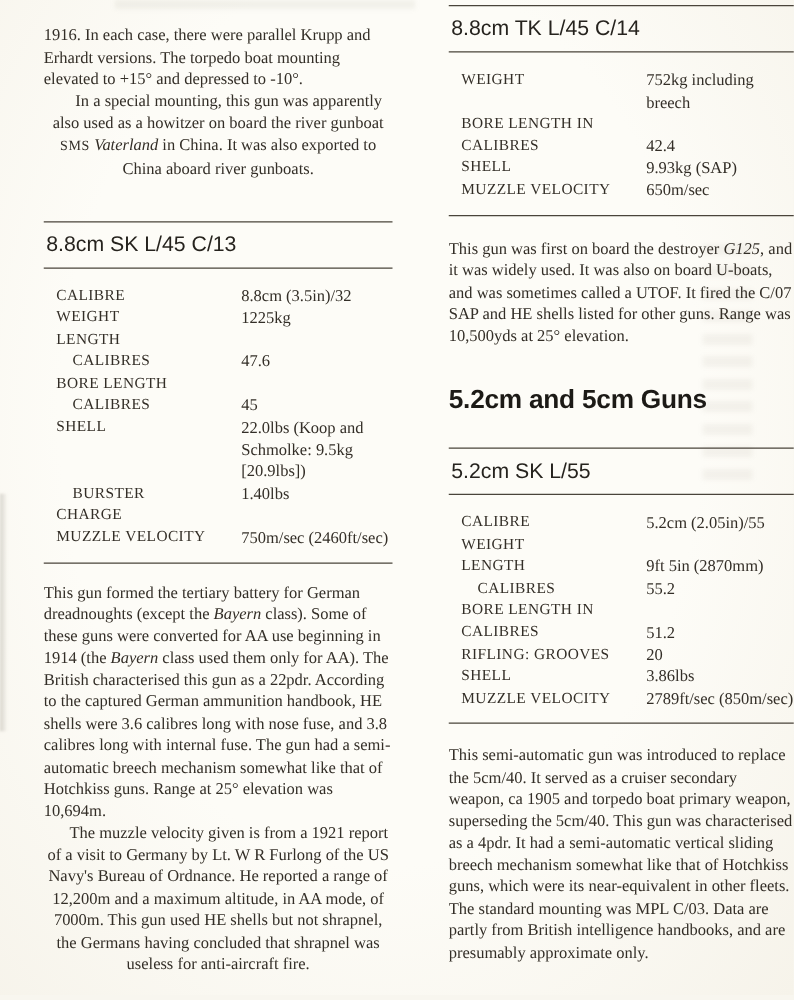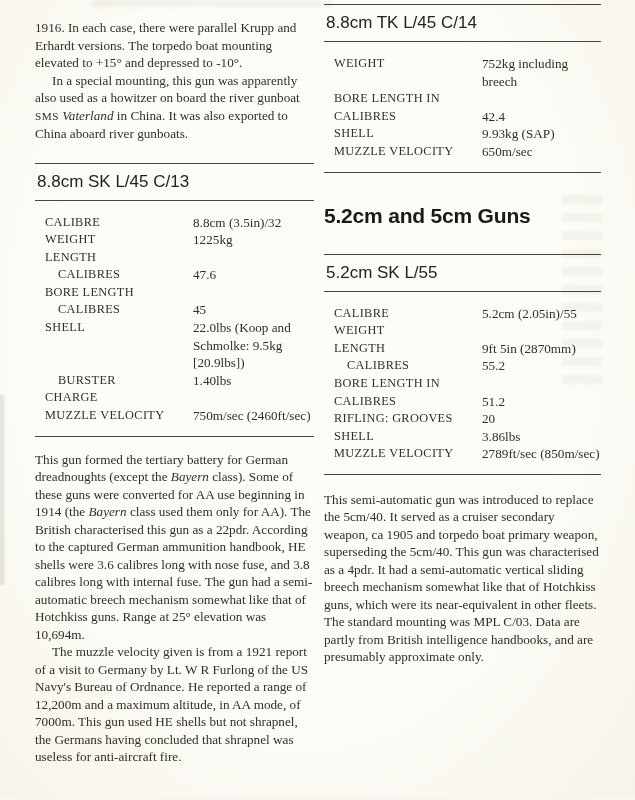--- a/index.html
+++ b/index.html
@@ -11,35 +11,35 @@
     overflow: hidden;
   }
   .page {
     position: relative;
     width: 635px;
     height: 796px;
     background: radial-gradient(ellipse at 48% 42%, #fdfcf7 55%, #f6f3ea 100%);
   }
   .col { position: absolute; top: 0; }
   .col-left  { left: 35px;  width: 279px; padding-top: 19px; }
-  .col-right { left: 324px; width: 277px; padding-top: 4px; }
+  .col-right { left: 359px; width: 277px; padding-top: 4px; }
 
   .body-text {
     font-size: 13.2px;
     line-height: 17.5px;
     color: #332e27;
     text-align: left;
   }
-  .indent { text-indent: 17px; }
+  .indent { text-indent: 17px; text-align: center; }
 
   .spec-table {
     border-top: 1.5px solid #4a443b;
     border-bottom: 1.5px solid #4a443b;
   }
-  .tbl-left { margin: 20px 0 14px; }
+  .tbl-left { margin: 33px 0 14px; }
   .tbl-r1   { margin: 0 0 17px; }
   .tbl-r2   { margin: 22px 0 16px; }
   .table-title {
     font-family: "Liberation Sans", "DejaVu Sans", sans-serif;
     font-size: 17px;
     font-weight: 400;
     color: #26231e;
     padding: 8px 0 8px 2px;
     border-bottom: 1.5px solid #4a443b;
   }
@@ -167,20 +167,21 @@
             <span class="tlabel">SHELL</span>
             <span class="tvalue">9.93kg (SAP)</span>
           </div>
           <div class="trow">
             <span class="tlabel">MUZZLE VELOCITY</span>
             <span class="tvalue">650m/sec</span>
           </div>
         </div>
     </section>
 
+    <p class="body-text">This gun was first on board the destroyer <i>G125</i>, and it was widely used. It was also on board U-boats, and was sometimes called a UTOF. It fired the C/07 SAP and HE shells listed for other guns. Range was 10,500yds at 25° elevation.</p>
 
     <h1 class="section-heading">5.2cm and 5cm Guns</h1>
 
     <section class="spec-table tbl-r2">
       <div class="table-title">5.2cm SK L/55</div>
       <div class="table-body">
           <div class="trow">
             <span class="tlabel">CALIBRE</span>
             <span class="tvalue">5.2cm (2.05in)/55</span>
           </div>

